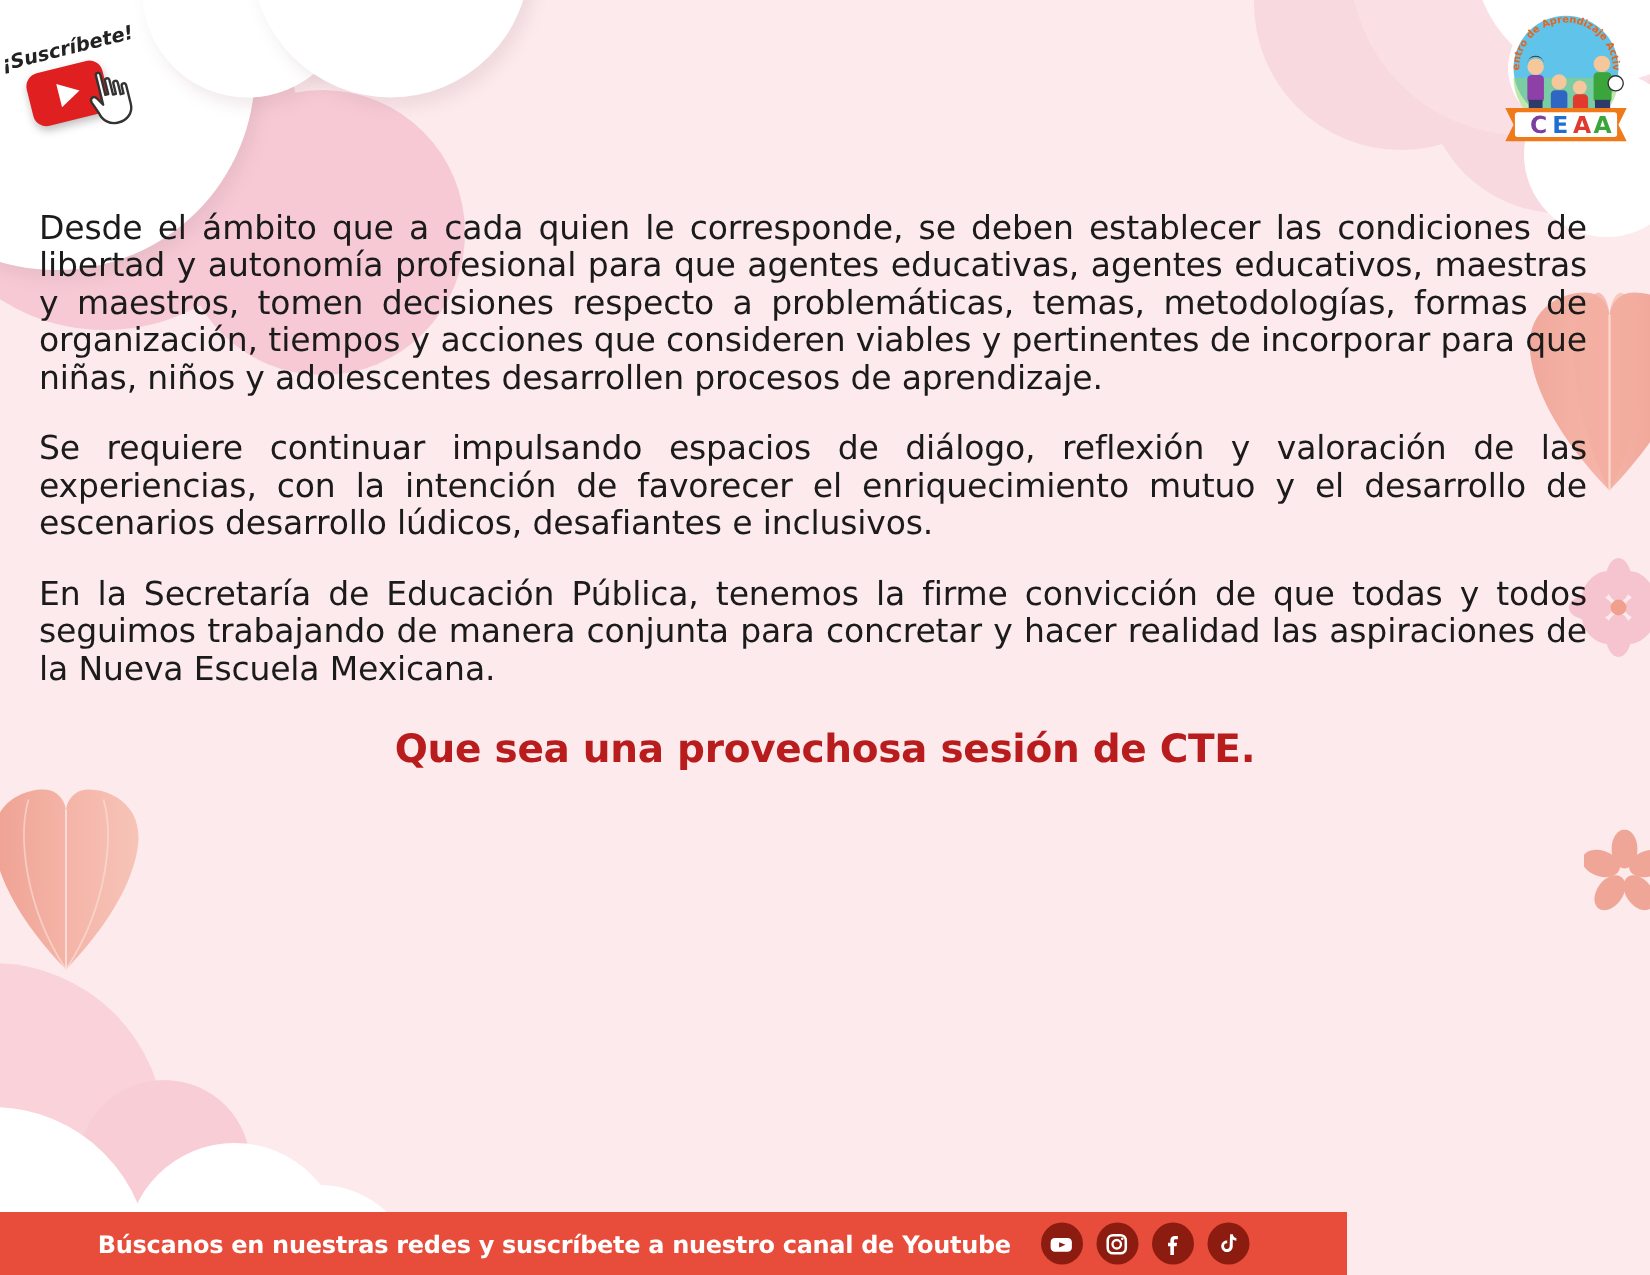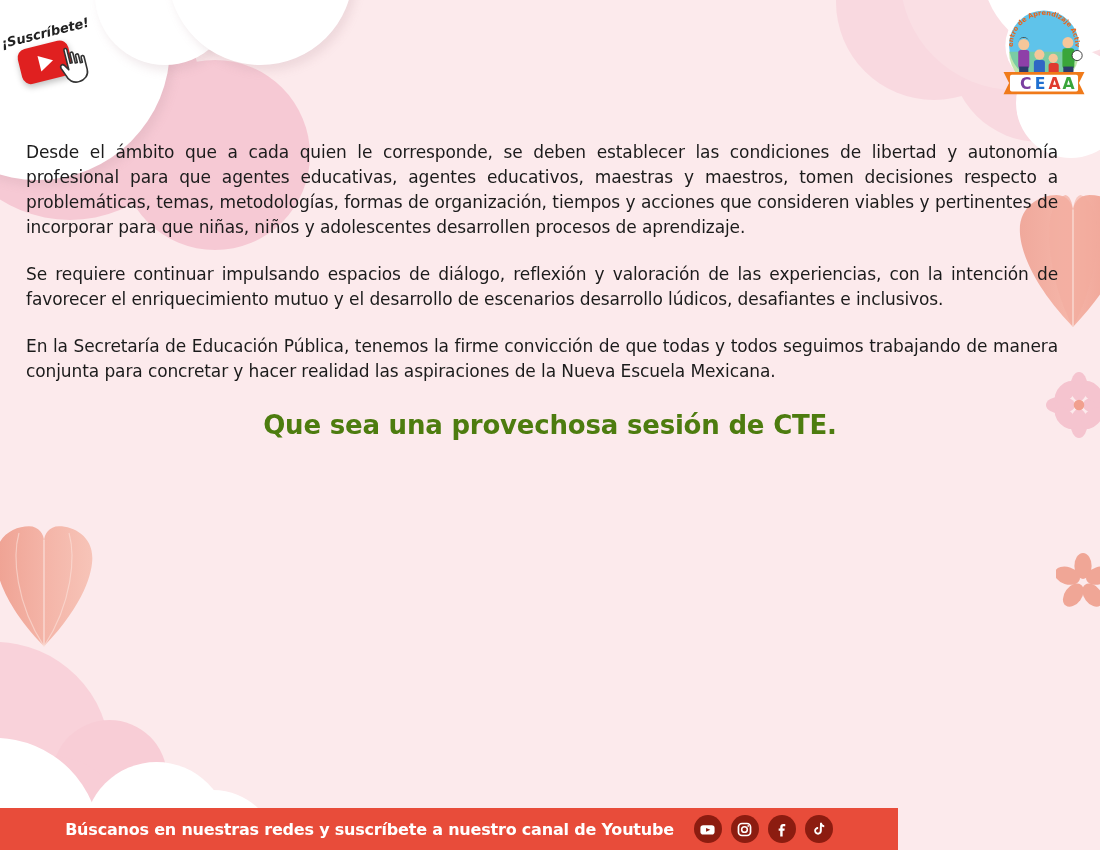--- a/index.html
+++ b/index.html
@@ -109,32 +109,32 @@
 
   
   #content {
     position: absolute;
     left: 26px;
     top: 140px;
     width: 1048px;
   }
   .para {
     font-family: "DejaVu Sans", sans-serif;
-    font-size: 17px;
+    font-size: 22px;
     line-height: 25px;
     color: #1b1b1b;
     text-align: justify;
     margin: 0 16px 22px 0;
     letter-spacing: -0.1px;
   }
   #headline {
     font-family: "DejaVu Sans", sans-serif;
     font-size: 26px;
     font-weight: 700;
-    color: #4d7c0f;
+    color: #b91c1c;
     text-align: center;
     margin: 26px 0 0 0;
     letter-spacing: -0.2px;
   }
 
   
   #footer {
     position: absolute;
     left: 0;
     bottom: 0;

